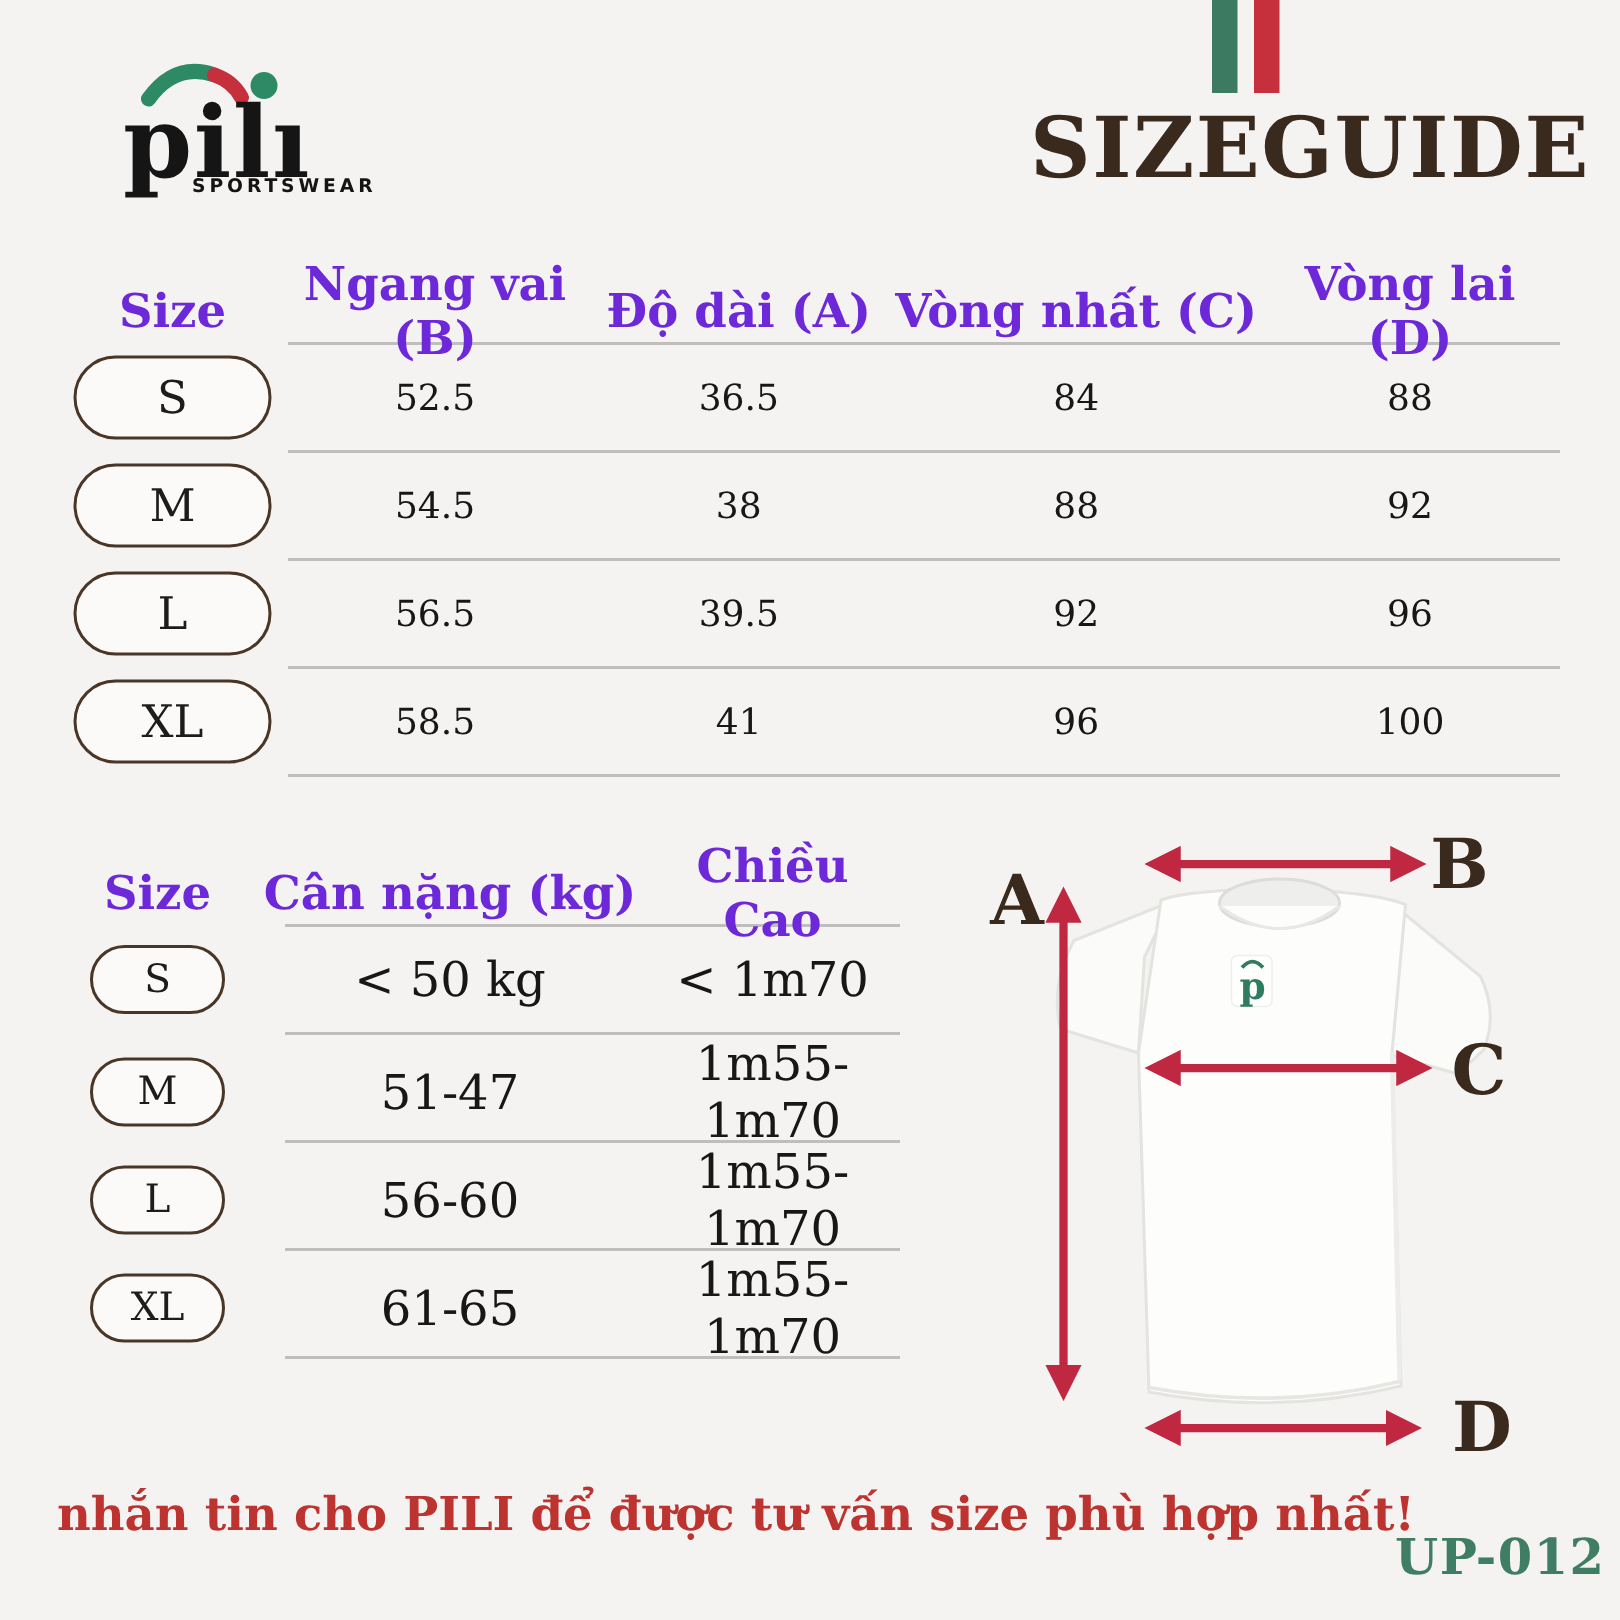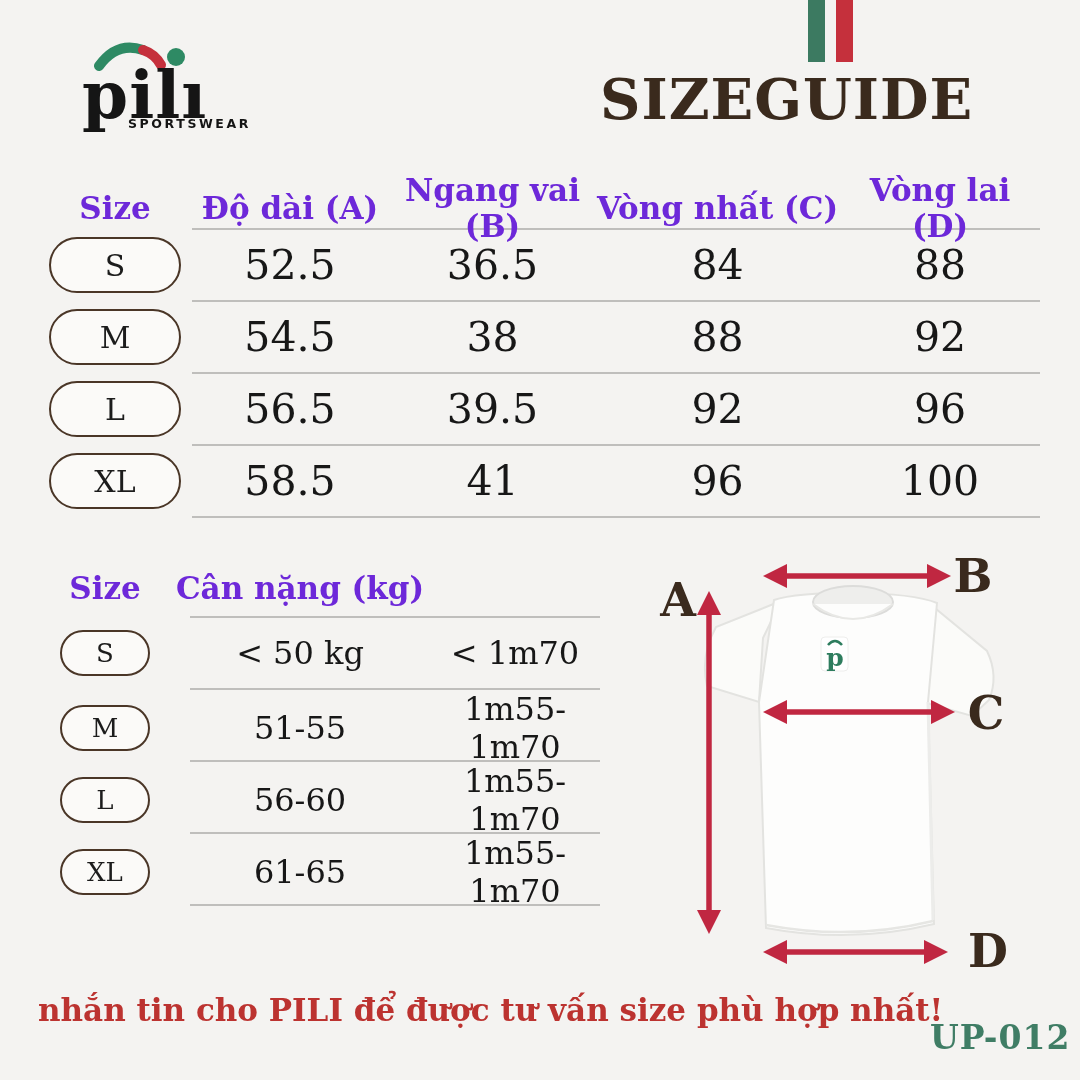--- a/index.html
+++ b/index.html
@@ -15,35 +15,35 @@
     font-family:"DejaVu Sans", sans-serif; font-size:12.5px; font-weight:bold;
     letter-spacing:2.6px; color:#141414;margin-left:34px;
   }
   
   .flag { position:absolute; left:808px; top:0; display:flex; gap:11px; }
   .flag .bar { width:17px; height:62px; }
   .bar-green { background:#3c7a61; }
   .bar-red   { background:#c5303c; }
   .title {
     position:absolute; left:600px; top:66px; width:460px;
-    text-align:left; font-size:56px; font-weight:bold;
+    text-align:right; font-size:56px; font-weight:bold;
     color:#3a2a1d; letter-spacing:1px;
   }
   
   .tbl { position:absolute; }
   #table1 { left:40px; top:172px; width:1000px; }
   #table2 { left:40px; top:560px; width:560px; }
   .grid1 { display:grid; grid-template-columns:150px 200px 205px 245px 200px; align-items:center; }
   .grid2 { display:grid; grid-template-columns:130px 260px 170px; align-items:center; }
   .hrow  { height:56px; }
   .row   { height:70px; }
   .th {
     text-align:center; color:#6d28d9; font-weight:bold; font-size:31px;
   }
-  .td { text-align:center; font-size:41px; color:#171717; }
+  .td { text-align:center; font-size:24px; color:#171717; }
   #table2 .td { font-size:32px; }
   .divider { border-top:2px solid #bfbebc; height:0; }
   #table1 .divider { margin-left:152px; }
   #table2 .divider { margin-left:150px; }
   .pill-cell { display:flex; justify-content:center; align-items:center; }
   .pill {
     display:flex; align-items:center; justify-content:center;
     border:2.5px solid #4a3627; border-radius:30px; background:#fbfaf8;
     color:#1c1c1c;
   }
@@ -76,22 +76,22 @@
 
   <div class="flag">
     <div class="bar bar-green"></div>
     <div class="bar bar-red"></div>
   </div>
   <div class="title">SIZEGUIDE</div>
 
   <div id="table1" class="tbl">
     <div class="grid1 hrow">
       <div class="th">Size</div>
+      <div class="th">Ngang vai (B)</div>
       <div class="th">Độ dài (A)</div>
-      <div class="th">Ngang vai (B)</div>
       <div class="th">Vòng nhất (C)</div>
       <div class="th">Vòng lai (D)</div>
     </div>
     <div class="divider"></div>
 
     <div class="grid1 row">
       <div class="pill-cell">
           <div class="pill">S</div>
         </div>
       <div class="td">52.5</div>
@@ -132,37 +132,38 @@
       <div class="td">96</div>
       <div class="td">100</div>
     </div>
     <div class="divider"></div>
   </div>
 
   <div id="table2" class="tbl">
     <div class="grid2 hrow">
       <div class="th">Size</div>
       <div class="th">Cân nặng (kg)</div>
+      <div class="th">Chiều Cao</div>
     </div>
     <div class="divider"></div>
 
     <div class="grid2 row">
       <div class="pill-cell">
           <div class="pill">S</div>
         </div>
       <div class="td">&lt; 50 kg</div>
       <div class="td">&lt; 1m70</div>
     </div>
     <div class="divider"></div>
 
     <div class="grid2 row">
       <div class="pill-cell">
           <div class="pill">M</div>
         </div>
-      <div class="td">51-55</div>
+      <div class="td">51-47</div>
       <div class="td">1m55- 1m70</div>
     </div>
     <div class="divider"></div>
 
     <div class="grid2 row">
       <div class="pill-cell">
           <div class="pill">L</div>
         </div>
       <div class="td">56-60</div>
       <div class="td">1m55- 1m70</div>

